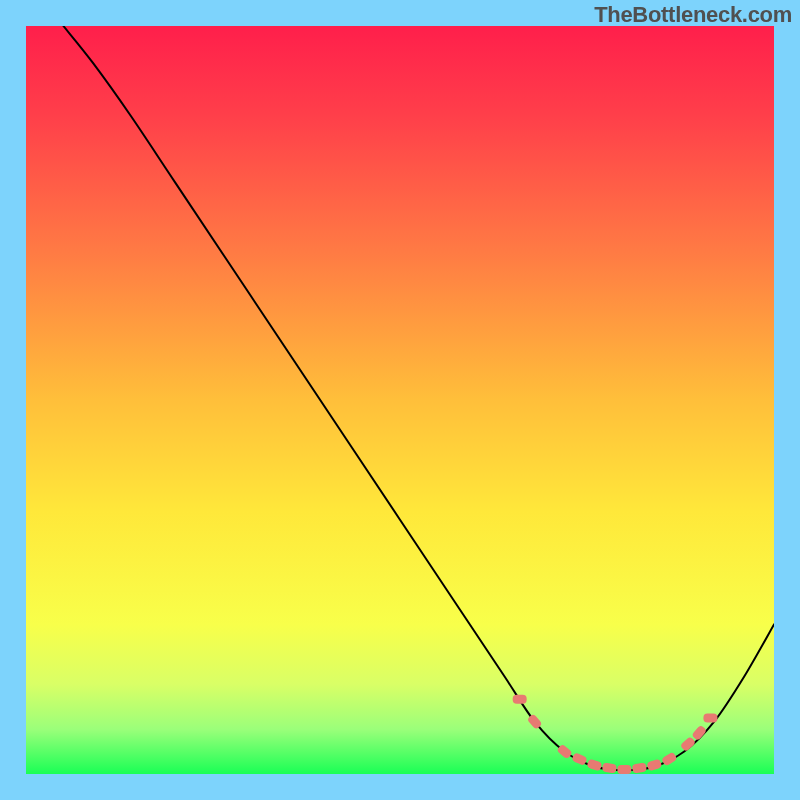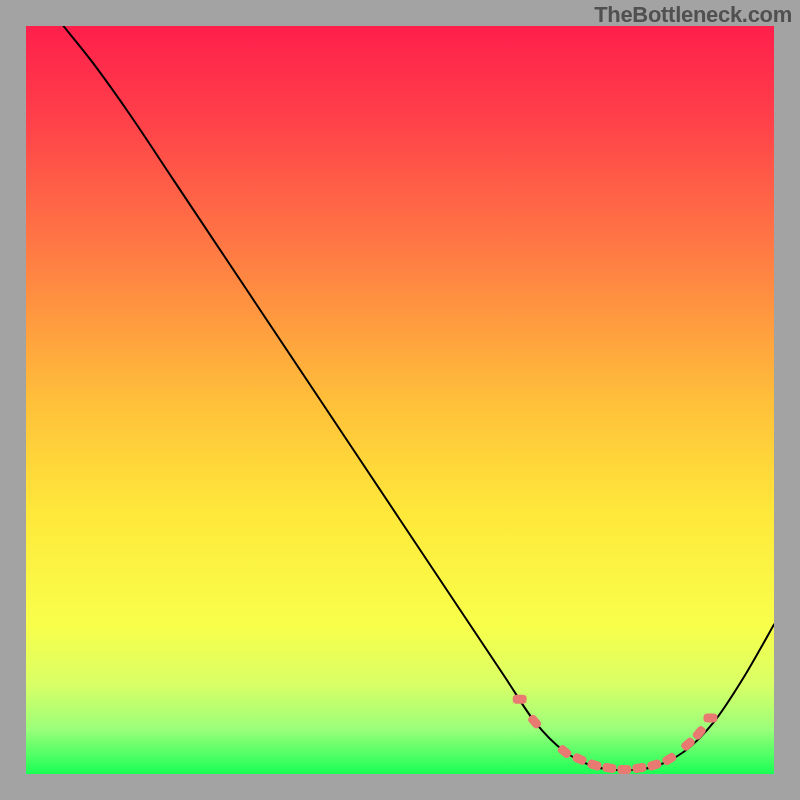--- a/index.html
+++ b/index.html
@@ -1,21 +1,21 @@
 <!DOCTYPE html>
 <html><head>
 <meta charset="utf-8">
 <style>
   * { margin: 0; padding: 0; box-sizing: border-box; }
   html, body { width: 800px; height: 800px; overflow: hidden; background: #000; }
   .frame {
     position: relative;
     width: 800px;
     height: 800px;
-    background: #a3a3a3;
+    background: #7dd3fc;
   }
   .watermark {
     position: absolute;
     top: 2px;
     right: 8px;
     font-family: Arial, Helvetica, sans-serif;
     font-size: 22px;
     font-weight: 600;
     color: #505050;
     letter-spacing: -0.3px;

